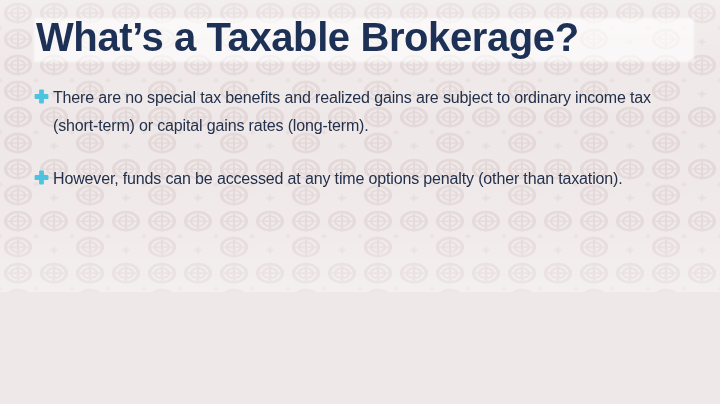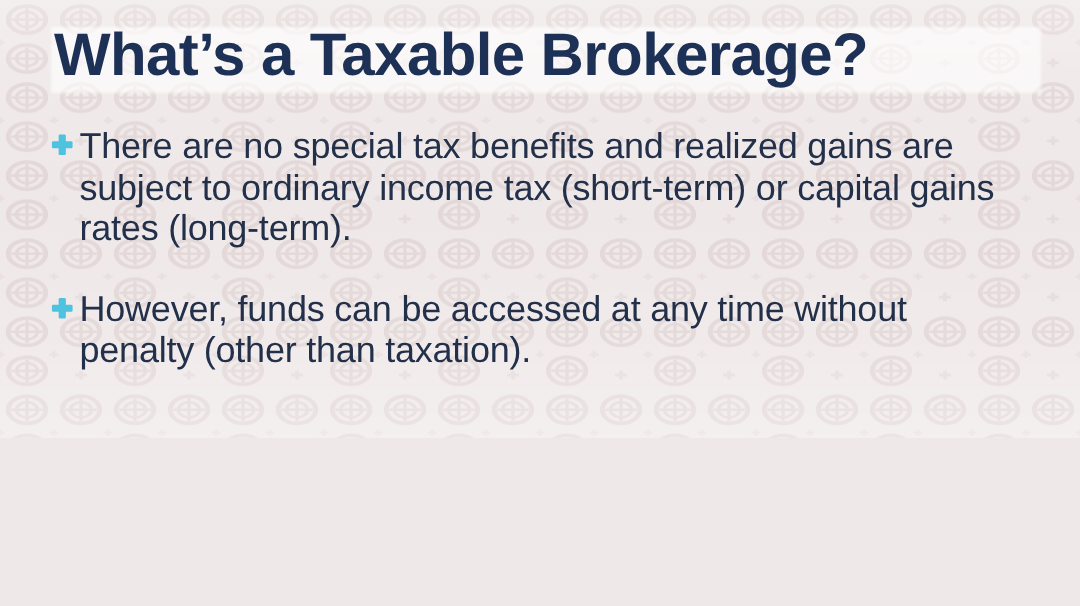--- a/index.html
+++ b/index.html
@@ -118,21 +118,21 @@
     align-items: flex-start;
     justify-content: center;
     padding-top: 5px;
   }
   .bullet-icon svg {
     display: block;
   }
   .bullet-text {
     flex: 1 1 auto;
     font-family: "Liberation Sans", sans-serif;
-    font-size: 24px;
+    font-size: 16px;
     line-height: 27.5px;
     font-weight: normal;
     color: #23304a;
     letter-spacing: -0.15px;
     max-width: 628px;
   }
 </style>
 </head>
 <body>
 
@@ -201,20 +201,20 @@
         </span>
         <span class="bullet-text">There are no special tax benefits and realized gains are subject to ordinary income tax (short-term) or capital gains rates (long-term).</span>
       </li>
 
       <li class="bullet-item">
         <span class="bullet-icon">
           <svg width="15" height="15" viewBox="0 0 15 15" xmlns="http://www.w3.org/2000/svg" aria-hidden="true">
             <path d="M6.0 0.6 h3.0 a0.9 0.9 0 0 1 0.9 0.9 v3.6 h3.6 a0.9 0.9 0 0 1 0.9 0.9 v3.0 a0.9 0.9 0 0 1 -0.9 0.9 h-3.6 v3.6 a0.9 0.9 0 0 1 -0.9 0.9 h-3.0 a0.9 0.9 0 0 1 -0.9 -0.9 v-3.6 h-3.6 a0.9 0.9 0 0 1 -0.9 -0.9 v-3.0 a0.9 0.9 0 0 1 0.9 -0.9 h3.6 v-3.6 a0.9 0.9 0 0 1 0.9 -0.9 z" fill="#4ec3e0"></path>
           </svg>
         </span>
-        <span class="bullet-text">However, funds can be accessed at any time without penalty (other than taxation).</span>
+        <span class="bullet-text">However, funds can be accessed at any time options penalty (other than taxation).</span>
       </li>
 
 
     </ul>
 
   </div>
 </div>
 
 </body></html>

